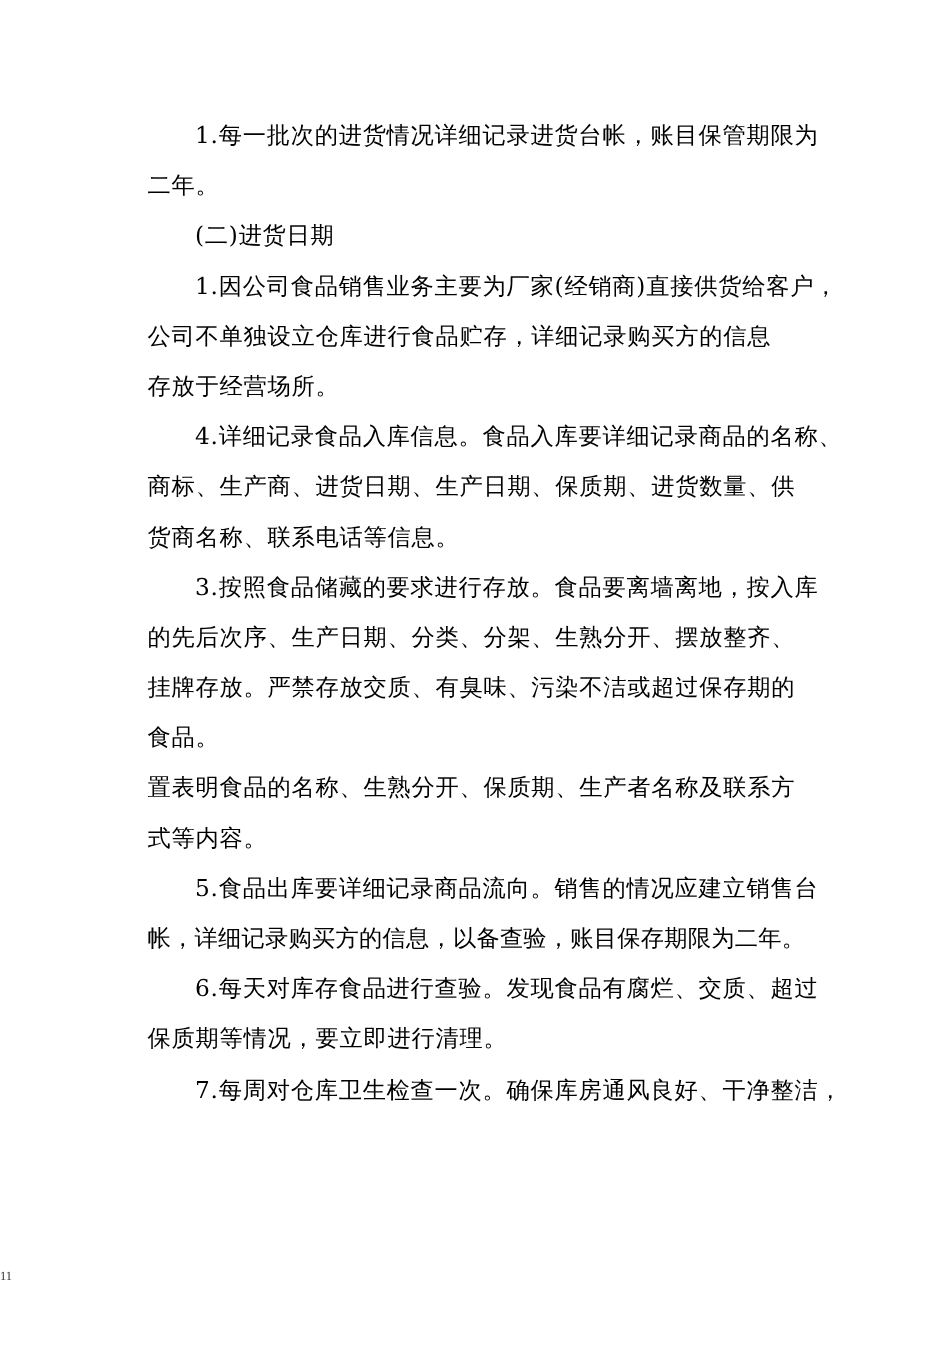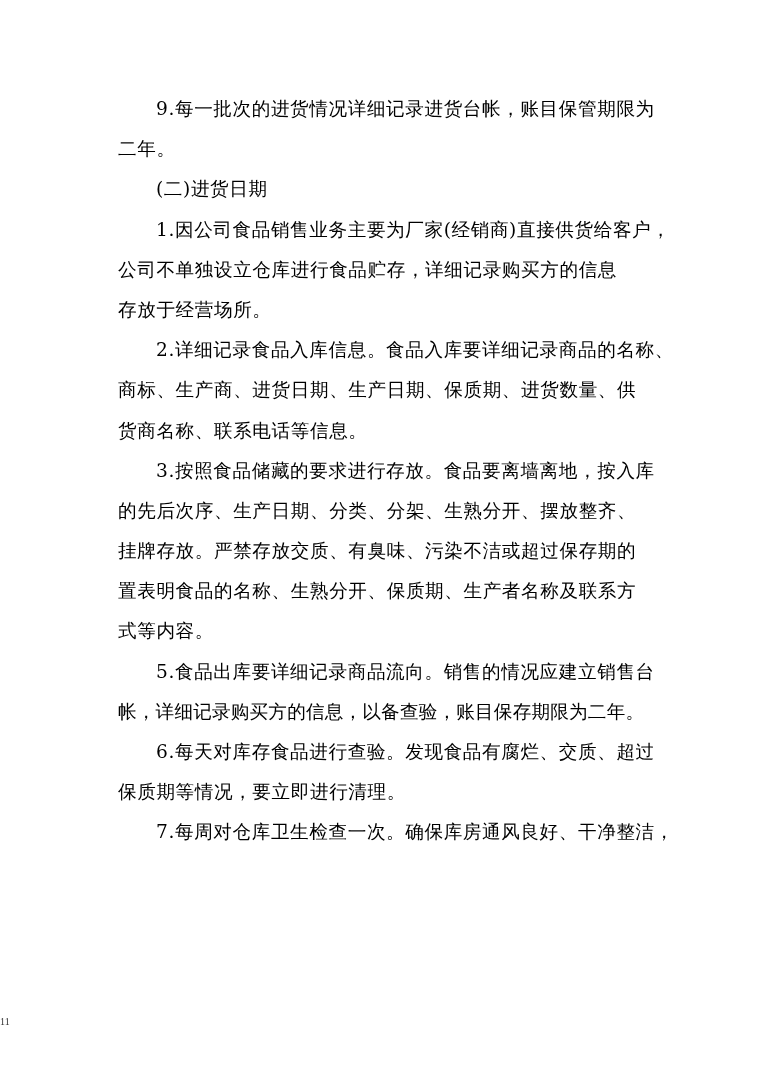--- a/index.html
+++ b/index.html
@@ -46,32 +46,33 @@
     font-size: 10px;
     font-family: "Liberation Serif", serif;
     color: #333333;
   }
 </style>
 </head>
 <body>
 
 <div class="page">
   <div class="content">
-    <div class="line indent">9.每一批次的进货情况详细记录进货台帐，账目保管期限为</div>
+    <div class="line indent">1.每一批次的进货情况详细记录进货台帐，账目保管期限为</div>
     <div class="line">二年。</div>
     <div class="line indent">(二)进货日期</div>
     <div class="line indent">1.因公司食品销售业务主要为厂家(经销商)直接供货给客户，</div>
     <div class="line">公司不单独设立仓库进行食品贮存，详细记录购买方的信息</div>
     <div class="line">存放于经营场所。</div>
-    <div class="line indent">2.详细记录食品入库信息。食品入库要详细记录商品的名称、</div>
+    <div class="line indent">4.详细记录食品入库信息。食品入库要详细记录商品的名称、</div>
     <div class="line">商标、生产商、进货日期、生产日期、保质期、进货数量、供</div>
     <div class="line">货商名称、联系电话等信息。</div>
     <div class="line indent">3.按照食品储藏的要求进行存放。食品要离墙离地，按入库</div>
     <div class="line">的先后次序、生产日期、分类、分架、生熟分开、摆放整齐、</div>
     <div class="line">挂牌存放。严禁存放交质、有臭味、污染不洁或超过保存期的</div>
+    <div class="line">食品。</div>
     <div class="line">置表明食品的名称、生熟分开、保质期、生产者名称及联系方</div>
     <div class="line">式等内容。</div>
     <div class="line indent">5.食品出库要详细记录商品流向。销售的情况应建立销售台</div>
     <div class="line justify-tight">帐，详细记录购买方的信息，以备查验，账目保存期限为二年。</div>
     <div class="line indent">6.每天对库存食品进行查验。发现食品有腐烂、交质、超过</div>
     <div class="line">保质期等情况，要立即进行清理。</div>
     <div class="line indent">7.每周对仓库卫生检查一次。确保库房通风良好、干净整洁，</div>
   </div>
   <div class="page-number">11</div>
 </div>

